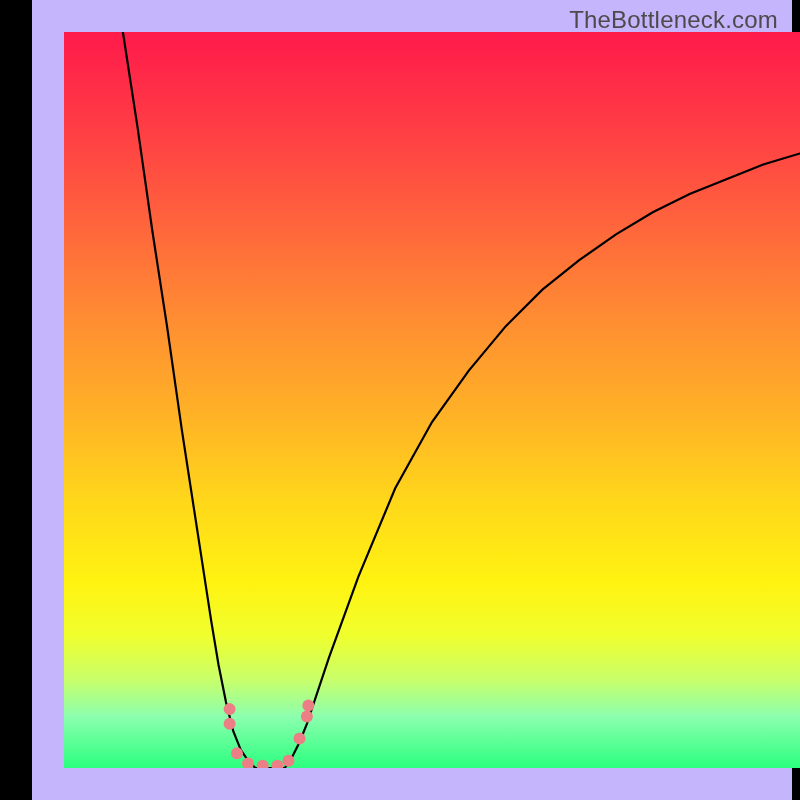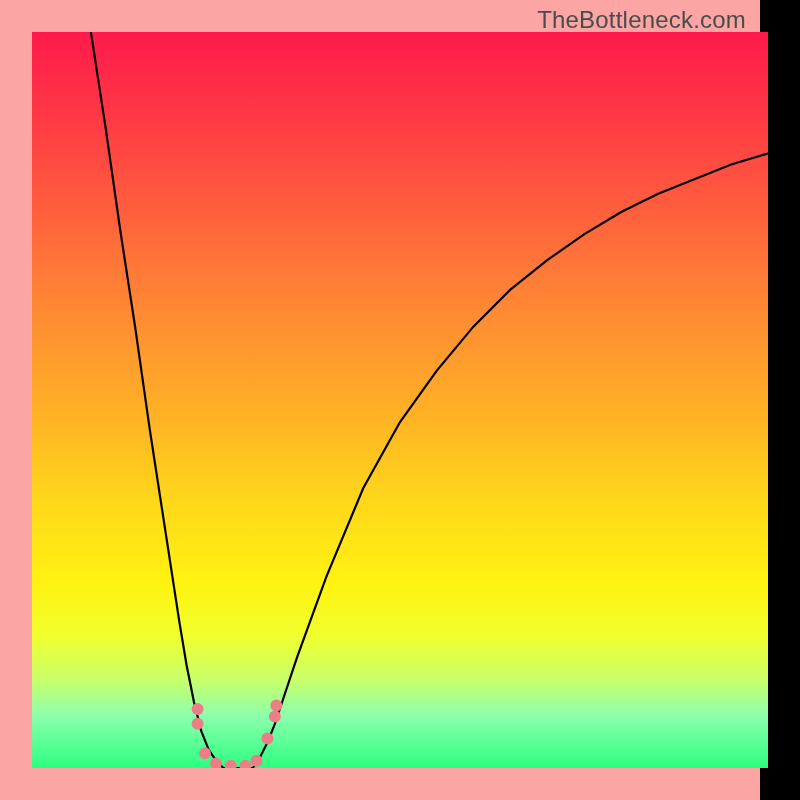--- a/index.html
+++ b/index.html
@@ -8,21 +8,22 @@
     width: 800px;
     height: 800px;
     background: #000;
     overflow: hidden;
     font-family: Arial, Helvetica, sans-serif;
   }
   .outer {
     position: relative;
     width: 760px;
     height: 800px;
-    background: #fca5a5;
+    background: #c4b5fd;
+    margin-left: 32px;
   }
   .plot {
     position: absolute;
     left: 32px;
     top: 32px;
     width: 736px;
     height: 736px;
     background: linear-gradient(
       to bottom,
       #ff1a4b 0%,

